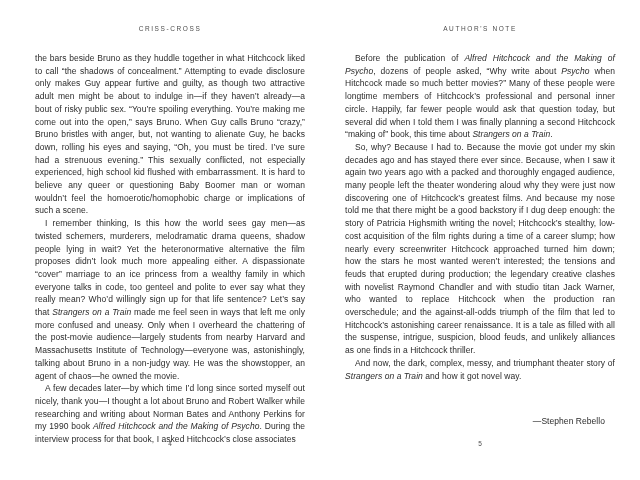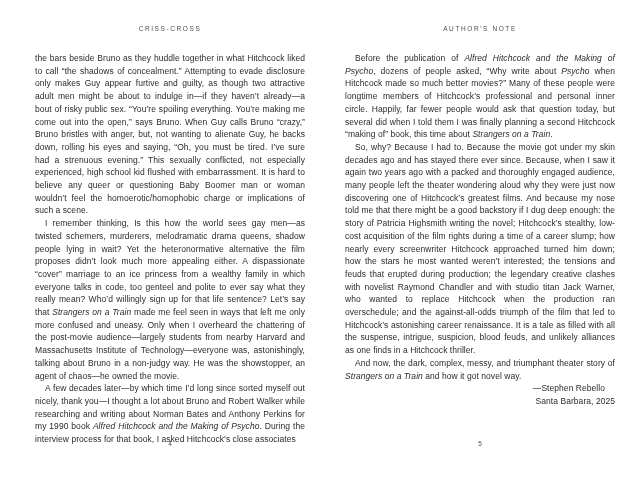--- a/index.html
+++ b/index.html
@@ -39,21 +39,21 @@
     line-height: 12.7px;
     color: #2b2b2b;
     text-align: justify;
     letter-spacing: 0.05px;
   }
   .page-left .body-text { left: 35px; }
   .page-right .body-text { left: 25px; }
   .para { margin: 0; }
   .para.indent { text-indent: 10px; }
   .para i { font-style: italic; }
-  .signature { text-align: right; }
+  .signature { text-align: right; margin-top: 33px; }
   .signature-line { line-height: 12.7px; }
   .signature-name { padding-right: 10px; }
   .page-number {
     position: absolute;
     top: 440px;
     font-size: 6.5px;
     color: #4d4d4d;
     text-align: center;
   }
   .page-left .page-number { left: 35px; width: 270px; }
@@ -79,19 +79,18 @@
   <section class="page page-right">
     <div class="running-header">AUTHOR'S NOTE</div>
     <div class="body-text">
       <div>
           <p class="para indent"><span>Before the publication of </span><i>Alfred Hitchcock and the Making of Psycho</i><span>, dozens of people asked, “Why write about </span><i>Psycho</i><span> when Hitchcock made so much better movies?” Many of these people were longtime members of Hitchcock’s professional and personal inner circle. Happily, far fewer people would ask that question today, but several did when I told them I was finally planning a second Hitchcock “making of” book, this time about </span><i>Strangers on a Train</i><span>.</span></p>
           <p class="para indent"><span>So, why? Because I had to. Because the movie got under my skin decades ago and has stayed there ever since. Because, when I saw it again two years ago with a packed and thoroughly engaged audience, many people left the theater wondering aloud why they were just now discovering one of Hitchcock’s greatest films. And because my nose told me that there might be a good backstory if I dug deep enough: the story of Patricia Highsmith writing the novel; Hitchcock’s stealthy, low-cost acquisition of the film rights during a time of a career slump; how nearly every screenwriter Hitchcock approached turned him down; how the stars he most wanted weren’t interested; the tensions and feuds that erupted during production; the legendary creative clashes with novelist Raymond Chandler and with studio titan Jack Warner, who wanted to replace Hitchcock when the production ran overschedule; and the against-all-odds triumph of the film that led to Hitchcock’s astonishing career renaissance. It is a tale as filled with all the suspense, intrigue, suspicion, blood feuds, and unlikely alliances as one finds in a Hitchcock thriller.</span></p>
           <p class="para indent"><span>And now, the dark, complex, messy, and triumphant theater story of </span><i>Strangers on a Train</i><span> and how it got novel way.</span></p>
         </div>
       <div class="signature">
         <div class="signature-line signature-name">—Stephen Rebello</div>
-        <div class="signature-line">Santa Barbara, 2025</div>
       </div>
     </div>
     <div class="page-number">5</div>
   </section>
 
 </div>
 
 </body></html>

